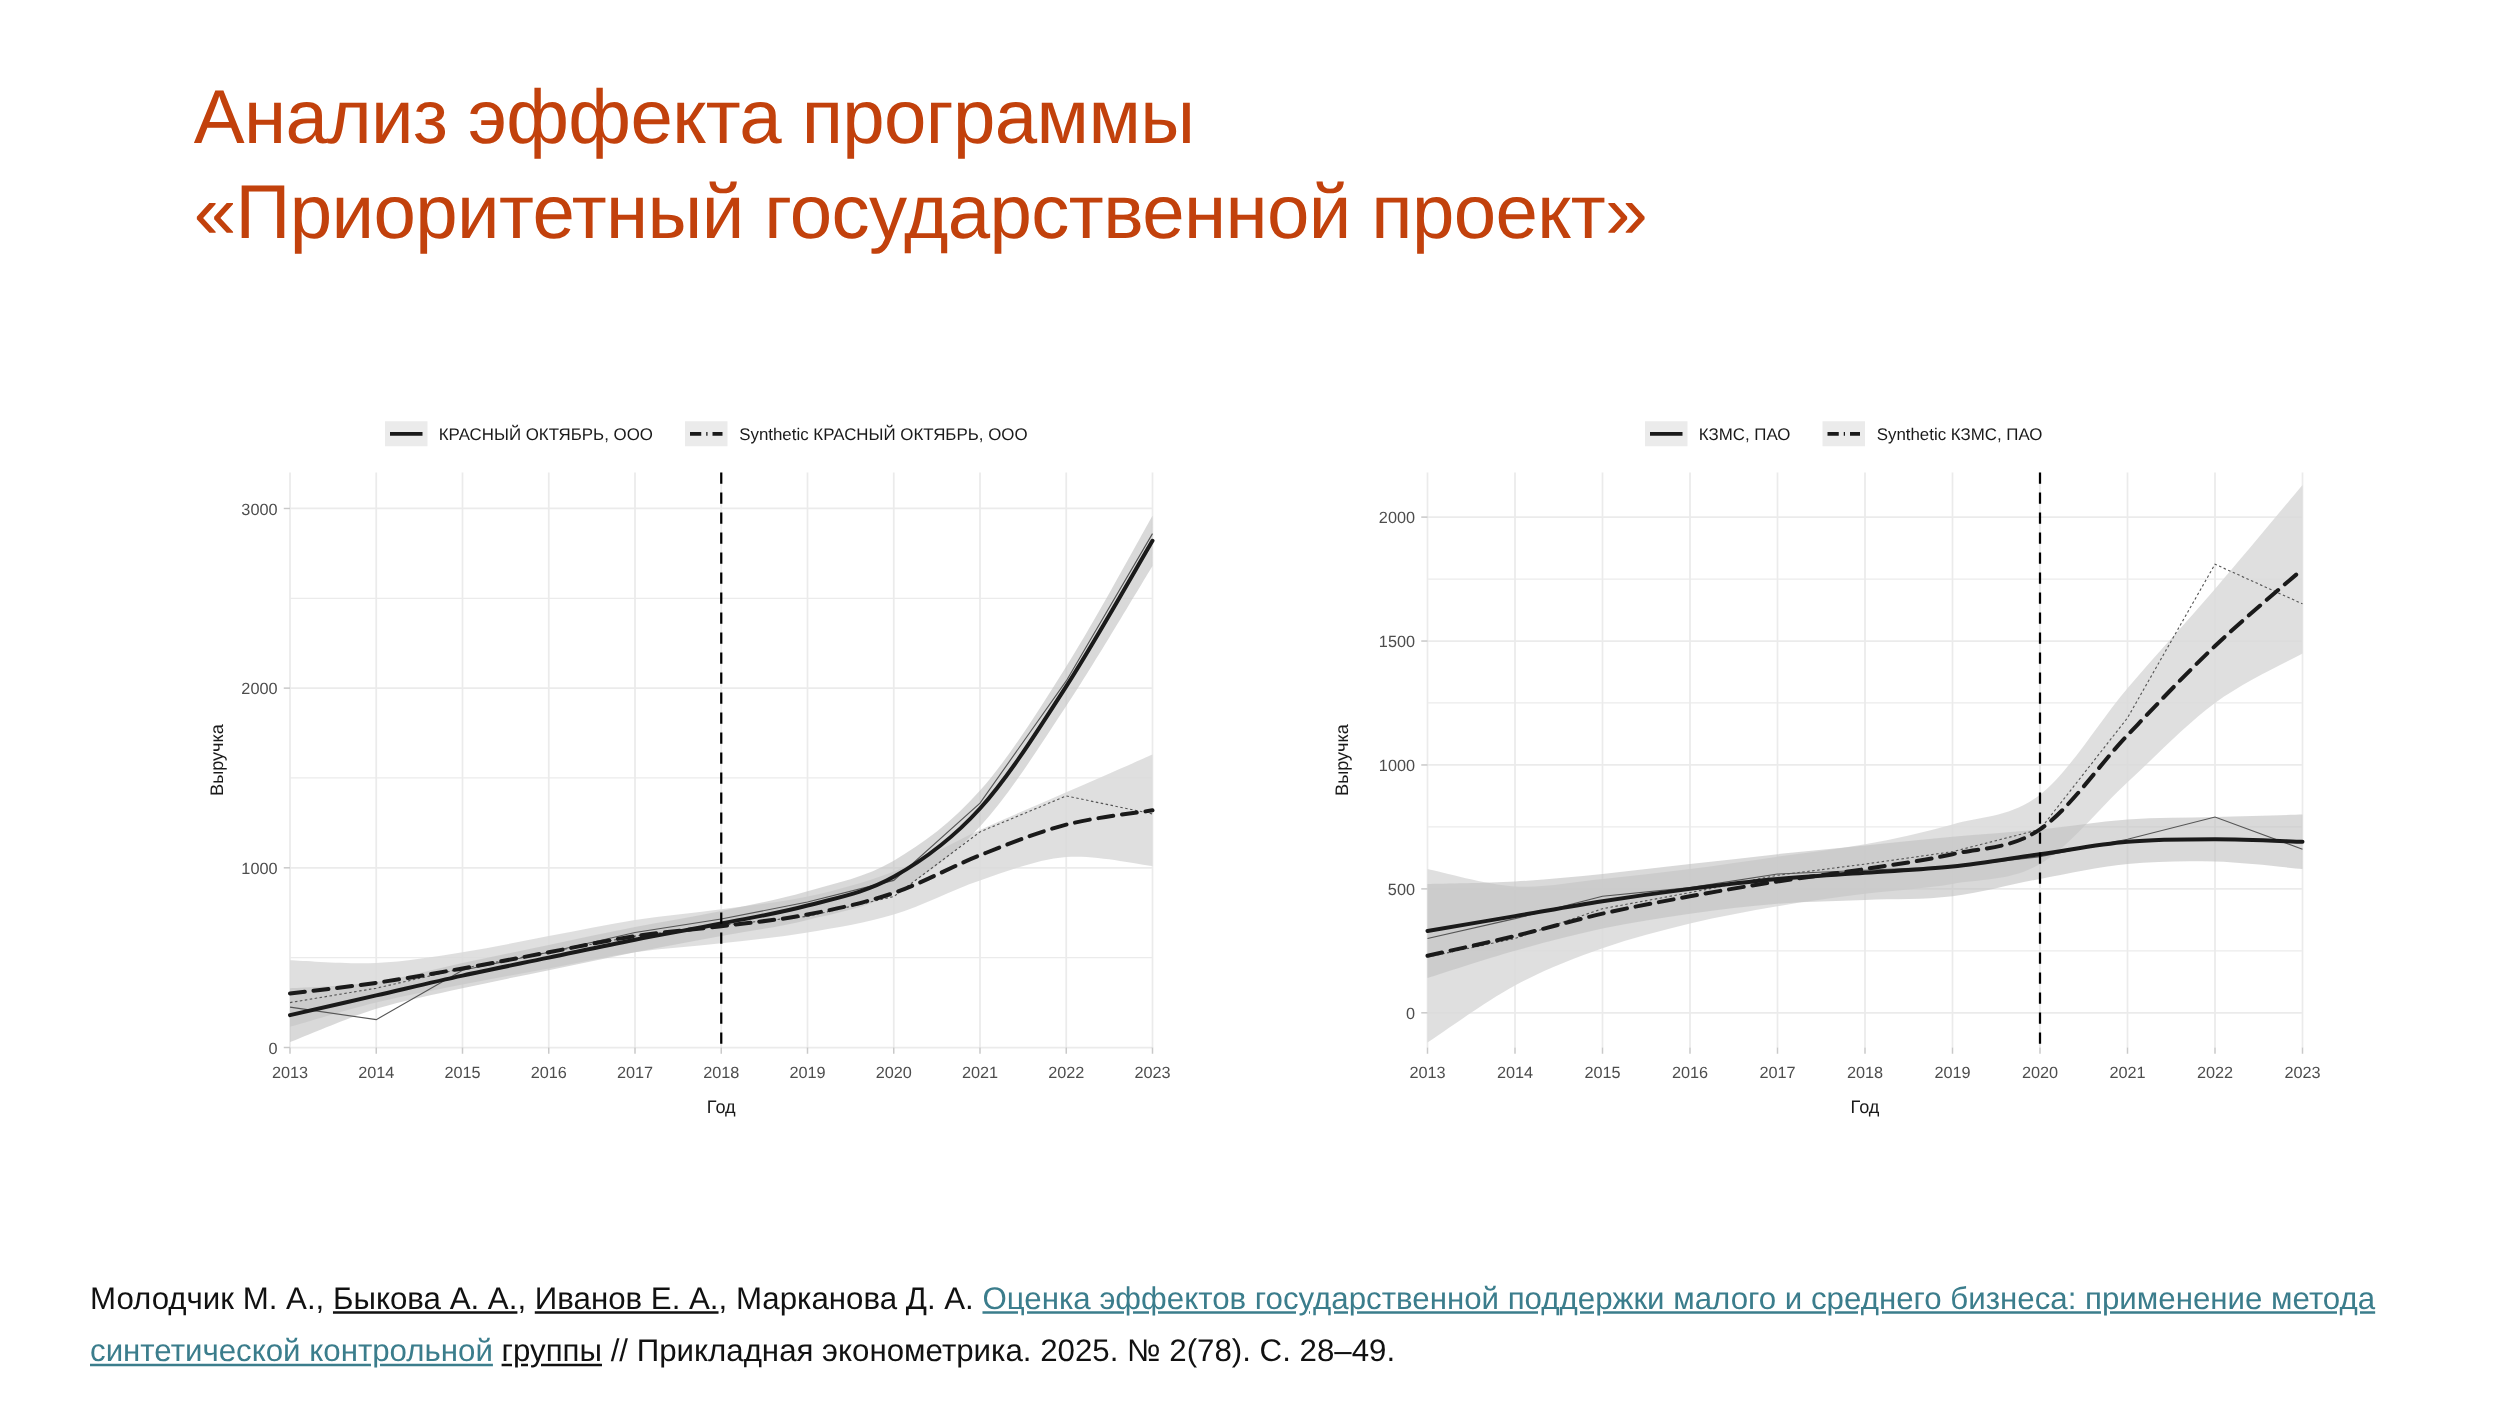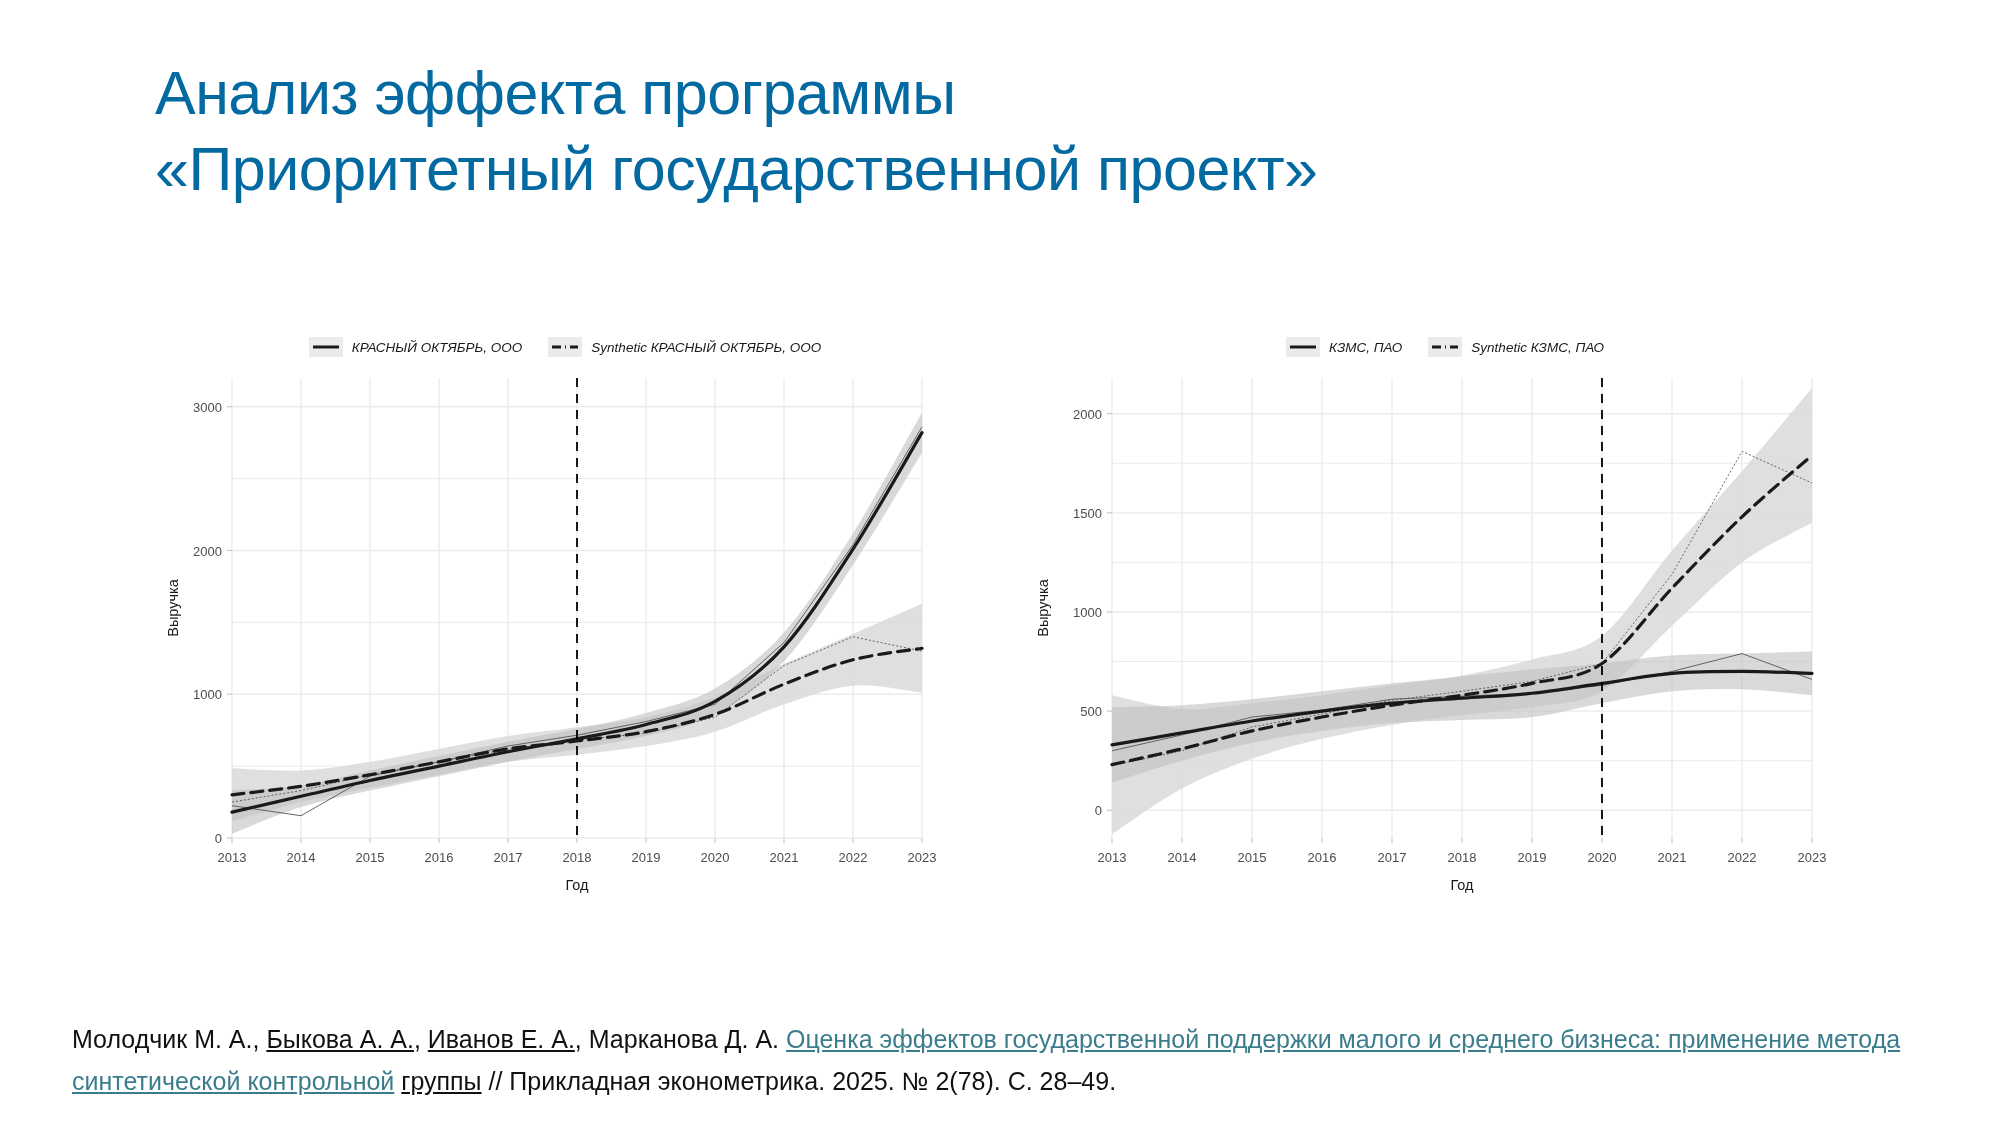--- a/index.html
+++ b/index.html
@@ -10,32 +10,32 @@
     color:#000000;overflow:hidden;position:relative;
   }
   .slide{position:absolute;inset:0;background:#fff;}
 
   
   .title-block{
     position:absolute;left:155px;top:55px;width:1700px;
   }
   .title-line{
     font-size:61px;line-height:76px;font-weight:400;
-    color:#0369a1;letter-spacing:-0.5px;white-space:nowrap;
+    color:#c2410c;letter-spacing:-0.5px;white-space:nowrap;
   }
 
   
   .figures{position:absolute;left:0;top:330px;width:2000px;height:580px;}
   .figure{position:absolute;top:0;height:580px;}
   #figure-left{left:160px;width:810px;}
-  #figure-right{left:1030px;width:830px;}
+  #figure-right{left:1060px;width:830px;}
 
   .legend{
     display:flex;justify-content:center;align-items:center;
-    gap:26px;height:34px;font-style:italic;
+    gap:26px;height:34px;
   }
   .legend-item{display:flex;align-items:center;gap:9px;}
   .legend-key{
     width:34px;height:20px;background:#ebebeb;
     display:flex;align-items:center;justify-content:center;
   }
   .legend-key svg{display:block;}
   .legend-label{
     font-size:13.5px;color:#1a1a1a;white-space:nowrap;
   }

